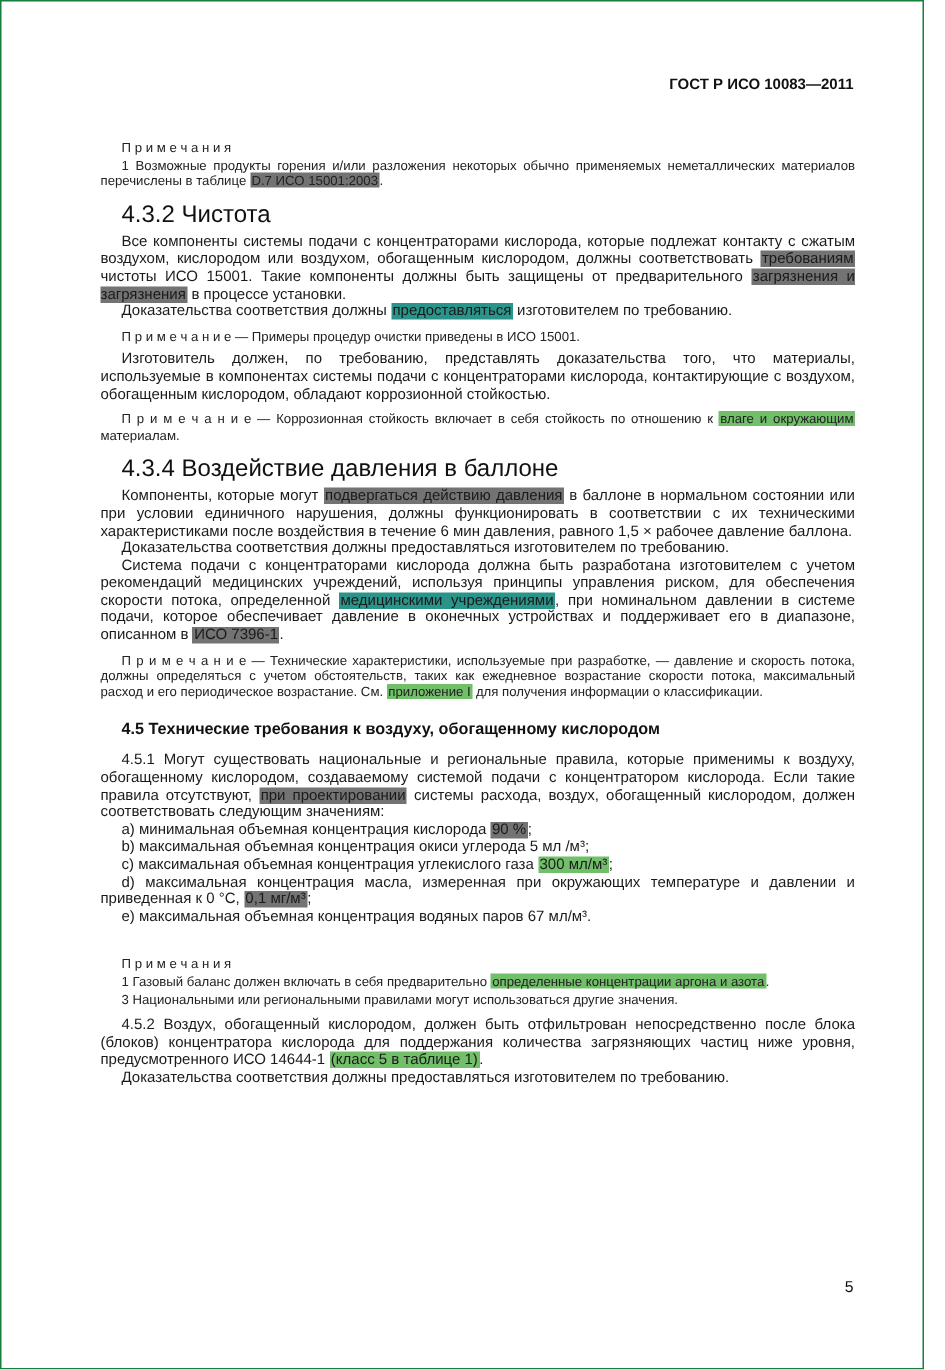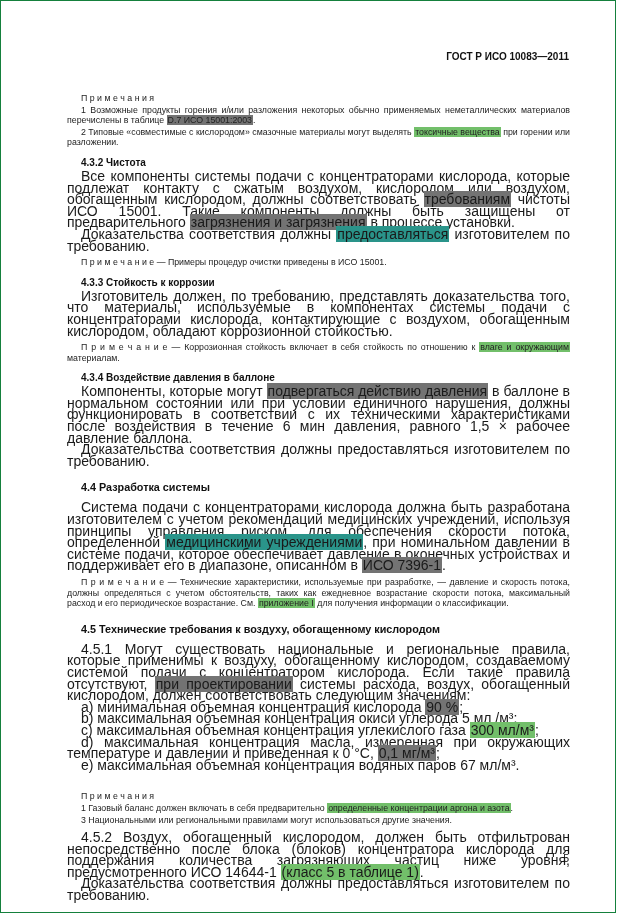--- a/index.html
+++ b/index.html
@@ -36,21 +36,21 @@
     position: absolute;
     bottom: 48px;
     right: 46px;
     font-size: 10.5px;
     color: #111;
   }
   .blk {
     text-align: justify;
   }
   .para, .list-item {
-    font-size: 14px;
+    font-size: 10px;
     line-height: 11.6px;
     text-indent: 14px;
     margin: 0;
   }
   .gap-top {
     margin-top: 7px;
   }
   .note, .note-label {
     font-size: 8.8px;
     line-height: 10.6px;
@@ -58,22 +58,22 @@
     margin: 0 0 1px 0;
     color: #222;
   }
   .note-label {
     margin: 20px 0 1px 0;
   }
   .single-note {
     margin: 5px 0 5px 0;
   }
   .heading {
-    font-size: 10px;
-    font-weight: bold;
+    font-size: 16px;
+    font-weight: normal;
     text-indent: 14px;
     margin: 9px 0 3px 0;
     color: #111;
   }
   .section-heading {
     font-size: 10.8px;
     font-weight: bold;
     text-indent: 14px;
     margin: 14px 0 9px 0;
     color: #111;
@@ -87,32 +87,29 @@
 <body>
 
 <div class="page">
   <div class="doc-header">
     <span>ГОСТ Р ИСО 10083—2011</span>
   </div>
 
   <div class="doc-content" id="doc-body">
       <div class="blk note-label"><span>П р и м е ч а н и я</span></div>
       <div class="blk note"><span>1 Возможные продукты горения и/или разложения некоторых  обычно применяемых неметаллических материалов перечислены в таблице </span><span class="hl hl-red">D.7 ИСО 15001:2003</span><span>.</span></div>
-      <div class="blk note"><span>2 Типовые «совместимые с кислородом» смазочные материалы могут выделять </span><span class="hl hl-green">токсичные вещества</span><span> при горении или разложении.</span></div>
       <div class="blk heading"><span>4.3.2 Чистота</span></div>
       <div class="blk para"><span>Все компоненты системы подачи с концентраторами кислорода, которые подлежат контакту с сжатым воздухом, кислородом или воздухом, обогащенным кислородом, должны соответствовать </span><span class="hl hl-red">требованиям</span><span> чистоты ИСО 15001. Такие компоненты должны быть защищены от предварительного </span><span class="hl hl-red">загрязнения и загрязнения</span><span> в процессе установки.</span></div>
       <div class="blk para"><span>Доказательства соответствия должны </span><span class="hl hl-teal">предоставляться</span><span> изготовителем по требованию.</span></div>
       <div class="blk note single-note"><span>П р и м е ч а н и е — Примеры процедур очистки приведены в ИСО 15001.</span></div>
-      <div class="blk heading"><span>4.3.3 Стойкость к коррозии</span></div>
       <div class="blk para"><span>Изготовитель должен, по требованию, представлять доказательства того, что материалы, используемые в компонентах системы подачи с концентраторами кислорода, контактирующие с воздухом, обогащенным кислородом, обладают коррозионной стойкостью.</span></div>
       <div class="blk note single-note"><span>П р и м е ч а н и е — Коррозионная стойкость включает в себя стойкость по отношению к </span><span class="hl hl-green">влаге и окружающим</span><span> материалам.</span></div>
       <div class="blk heading"><span>4.3.4 Воздействие давления в баллоне</span></div>
       <div class="blk para"><span>Компоненты, которые могут </span><span class="hl hl-red">подвергаться действию давления</span><span> в  баллоне в нормальном состоянии или при условии единичного нарушения, должны функционировать в соответствии с их техническими характеристиками после воздействия в течение 6 мин давления, равного 1,5 × рабочее давление баллона.</span></div>
       <div class="blk para"><span>Доказательства соответствия должны предоставляться изготовителем по требованию.</span></div>
-      <div class="blk section-heading"><span>4.4 Разработка системы</span></div>
       <div class="blk para"><span>Система подачи с концентраторами кислорода должна быть разработана изготовителем с учетом рекомендаций медицинских учреждений, используя принципы управления риском, для обеспечения скорости потока, определенной </span><span class="hl hl-teal">медицинскими учреждениями</span><span>, при номинальном давлении в системе подачи, которое обеспечивает давление в оконечных устройствах и поддерживает его в диапазоне, описанном в </span><span class="hl hl-red">ИСО 7396-1</span><span>.</span></div>
       <div class="blk note single-note"><span>П р и м е ч а н и е — Технические характеристики, используемые при разработке, — давление и скорость потока, должны определяться с учетом обстоятельств, таких как ежедневное возрастание скорости потока, максимальный расход и его периодическое возрастание. См. </span><span class="hl hl-green">приложение I</span><span> для получения информации о классификации.</span></div>
       <div class="blk section-heading"><span>4.5 Технические требования к воздуху, обогащенному кислородом</span></div>
       <div class="blk para"><span>4.5.1 Могут существовать национальные и региональные правила, которые применимы к воздуху, обогащенному кислородом, создаваемому системой подачи с концентратором кислорода. Если такие правила отсутствуют, </span><span class="hl hl-red">при проектировании</span><span> системы расхода, воздух, обогащенный кислородом, должен соответствовать следующим значениям:</span></div>
       <div class="blk list-item"><span>a) минимальная объемная концентрация кислорода </span><span class="hl hl-red">90 %</span><span>;</span></div>
       <div class="blk list-item"><span>b) максимальная объемная концентрация окиси углерода 5 мл /м³;</span></div>
       <div class="blk list-item"><span>c) максимальная объемная концентрация углекислого газа </span><span class="hl hl-green">300 мл/м³</span><span>;</span></div>
       <div class="blk list-item"><span>d) максимальная концентрация масла, измеренная при окружающих температуре и давлении и приведенная к 0 °C, </span><span class="hl hl-red">0,1 мг/м³</span><span>;</span></div>
       <div class="blk list-item"><span>e) максимальная объемная концентрация водяных паров 67 мл/м³.</span></div>
       <div class="blk note-label"><span>П р и м е ч а н и я</span></div>

